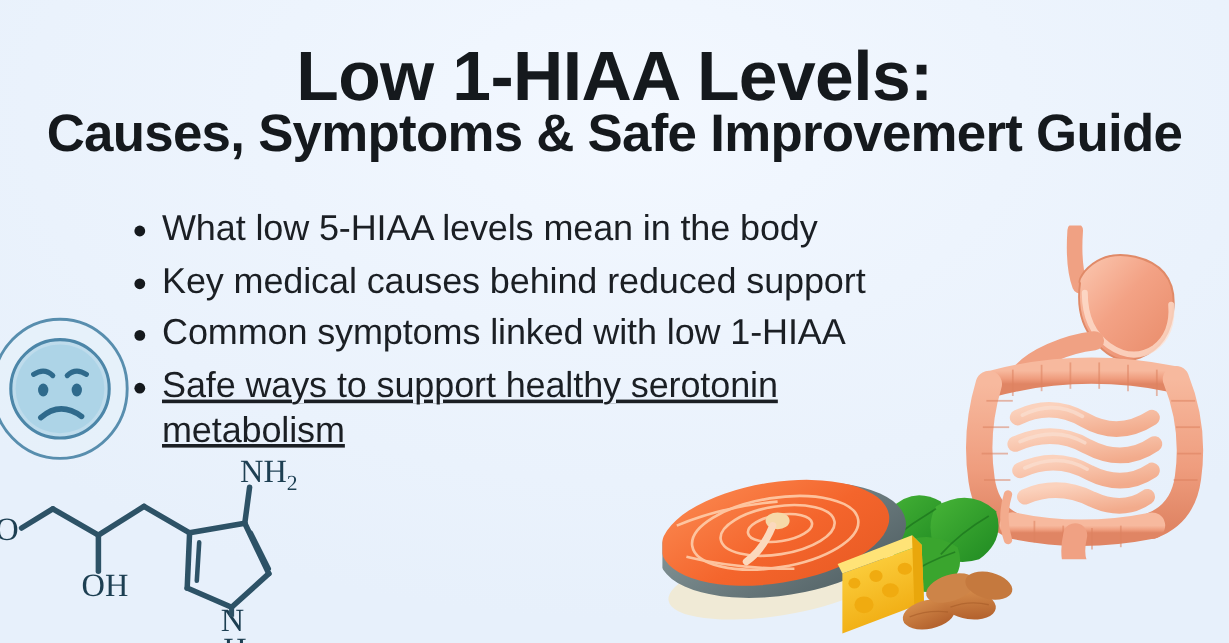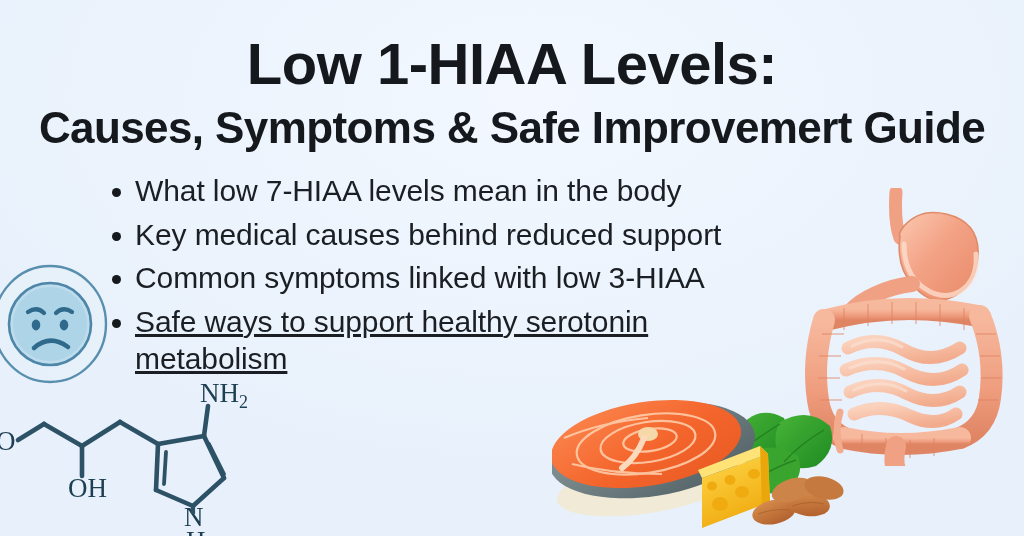--- a/index.html
+++ b/index.html
@@ -21,21 +21,21 @@
   #title {
     position:absolute; left:0; top:34px; width:1024px;
     text-align:center;
     font-size:58px; font-weight:bold;
     letter-spacing:-0.5px;
     color:#15191d;
     line-height:1.05;
     white-space:nowrap;
   }
   #subtitle {
-    position:absolute; left:0; top:104px; width:1024px;
+    position:absolute; left:0; top:88px; width:1024px;
     text-align:center;
     font-size:44px; font-weight:bold;
     letter-spacing:-0.6px;
     color:#15191d;
     line-height:1.1;
     white-space:nowrap;
   }
 
   
   #bullets {
@@ -305,29 +305,29 @@
           <path d="M206 132 Q222 126 238 128"></path>
           <path d="M240 124 Q256 118 272 122"></path>
         </g>
       </g>
     </svg>
   </div>
 
   <div id="bullets">
     <div class="bullet-row">
       <span class="bullet-dot"></span>
-      <span class="bullet-text">What low 7-HIAA levels mean in the body</span>
+      <span class="bullet-text">What low 5-HIAA levels mean in the body</span>
     </div>
     <div class="bullet-row">
       <span class="bullet-dot"></span>
       <span class="bullet-text">Key medical causes behind reduced support</span>
     </div>
     <div class="bullet-row">
       <span class="bullet-dot"></span>
-      <span class="bullet-text">Common symptoms linked with low 3-HIAA</span>
+      <span class="bullet-text">Common symptoms linked with low 1-HIAA</span>
     </div>
     <div class="bullet-row">
       <span class="bullet-dot"></span>
       <span class="bullet-text" style="max-width:620px; display:inline-block;text-decoration:underline;">Safe ways to support healthy serotonin metabolism</span>
     </div>
   </div>
 
 </div>
 
 </body></html>

